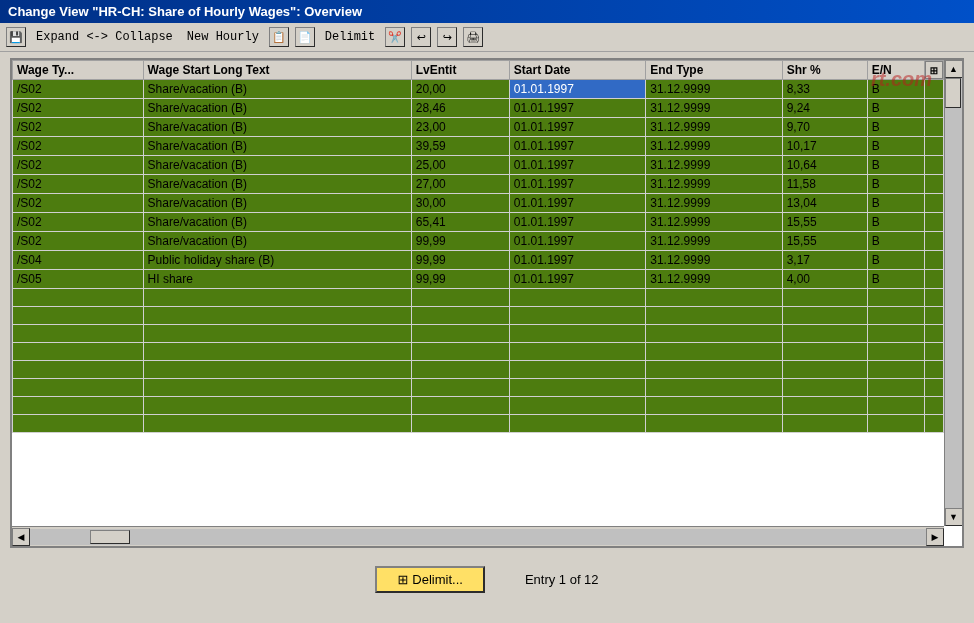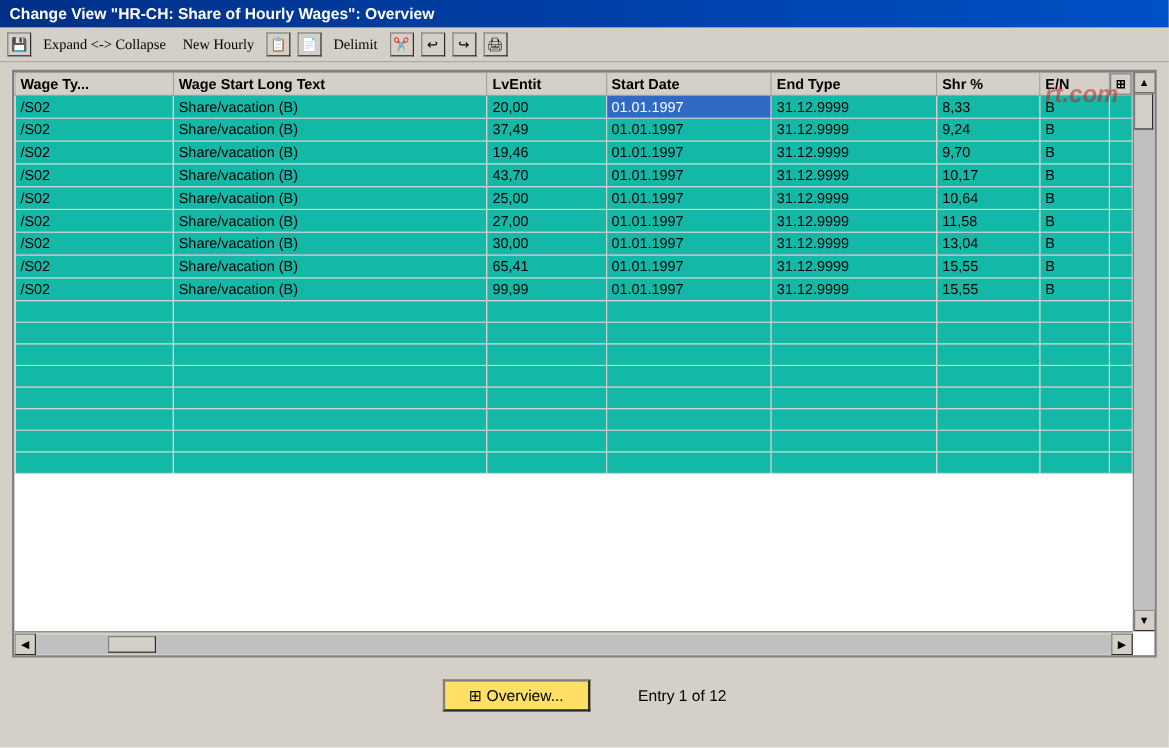--- a/index.html
+++ b/index.html
@@ -28,21 +28,21 @@
     }
     .toolbar-btn {
       display: flex;
       align-items: center;
       gap: 3px;
       cursor: pointer;
       padding: 2px 4px;
       font-size: 12px;
       background: none;
       border: none;
-      font-family: Liberation Serif, serif;
+      font-family: Liberation Mono, monospace;
       text-align: center;
     }
     .icon-box {
       display: inline-flex;
       align-items: center;
       justify-content: center;
       width: 20px;
       height: 20px;
       background: #d4d0c8;
       border: 1px solid #808080;
@@ -72,21 +72,21 @@
     }
     thead th {
       border: 1px solid #a0a0a0;
       padding: 2px 4px;
       text-align: left;
       font-weight: bold;
       font-size: 12px;
       white-space: nowrap;
     }
     tbody tr {
-      background: #14b8a6;
+      background: #4d7c0f;
     }
     tbody td {
       border: 1px solid #d0d0d0;
       padding: 2px 4px;
       white-space: nowrap;
     }
     .scrollbar-col {
       width: 18px;
       background: #d4d0c8;
       border-left: 1px solid #808080;
@@ -272,41 +272,41 @@
               <td>20,00</td>
               <td style="background: rgb(49, 106, 197); color: white;">01.01.1997</td>
               <td>31.12.9999</td>
               <td>8,33</td>
               <td>B</td>
               <td></td>
             </tr>
             <tr>
               <td>/S02</td>
               <td>Share/vacation (B)</td>
-              <td>37,49</td>
+              <td>28,46</td>
               <td>01.01.1997</td>
               <td>31.12.9999</td>
               <td>9,24</td>
               <td>B</td>
               <td></td>
             </tr>
             <tr>
               <td>/S02</td>
               <td>Share/vacation (B)</td>
-              <td>19,46</td>
+              <td>23,00</td>
               <td>01.01.1997</td>
               <td>31.12.9999</td>
               <td>9,70</td>
               <td>B</td>
               <td></td>
             </tr>
             <tr>
               <td>/S02</td>
               <td>Share/vacation (B)</td>
-              <td>43,70</td>
+              <td>39,59</td>
               <td>01.01.1997</td>
               <td>31.12.9999</td>
               <td>10,17</td>
               <td>B</td>
               <td></td>
             </tr>
             <tr>
               <td>/S02</td>
               <td>Share/vacation (B)</td>
               <td>25,00</td>
@@ -346,20 +346,40 @@
               <td>B</td>
               <td></td>
             </tr>
             <tr>
               <td>/S02</td>
               <td>Share/vacation (B)</td>
               <td>99,99</td>
               <td>01.01.1997</td>
               <td>31.12.9999</td>
               <td>15,55</td>
+              <td>B</td>
+              <td></td>
+            </tr>
+            <tr>
+              <td>/S04</td>
+              <td>Public holiday share (B)</td>
+              <td>99,99</td>
+              <td>01.01.1997</td>
+              <td>31.12.9999</td>
+              <td>3,17</td>
+              <td>B</td>
+              <td></td>
+            </tr>
+            <tr>
+              <td>/S05</td>
+              <td>HI share</td>
+              <td>99,99</td>
+              <td>01.01.1997</td>
+              <td>31.12.9999</td>
+              <td>4,00</td>
               <td>B</td>
               <td></td>
             </tr>
             <tr style="height: 18px;">
               <td></td>
               <td></td>
               <td></td>
               <td></td>
               <td></td>
               <td></td>
@@ -445,17 +465,17 @@
       <div class="h-scroll-track">
         <div class="h-scroll-thumb"></div>
       </div>
       <div class="h-scroll-btn">▶</div>
     </div>
   </div>
 
   <div class="footer">
     <button class="position-btn">
       <span>⊞</span>
-      <span>Overview...</span>
+      <span>Delimit...</span>
     </button>
     <span class="entry-info">Entry 1 of 12</span>
   </div>
 </div>
 
 </body></html>

